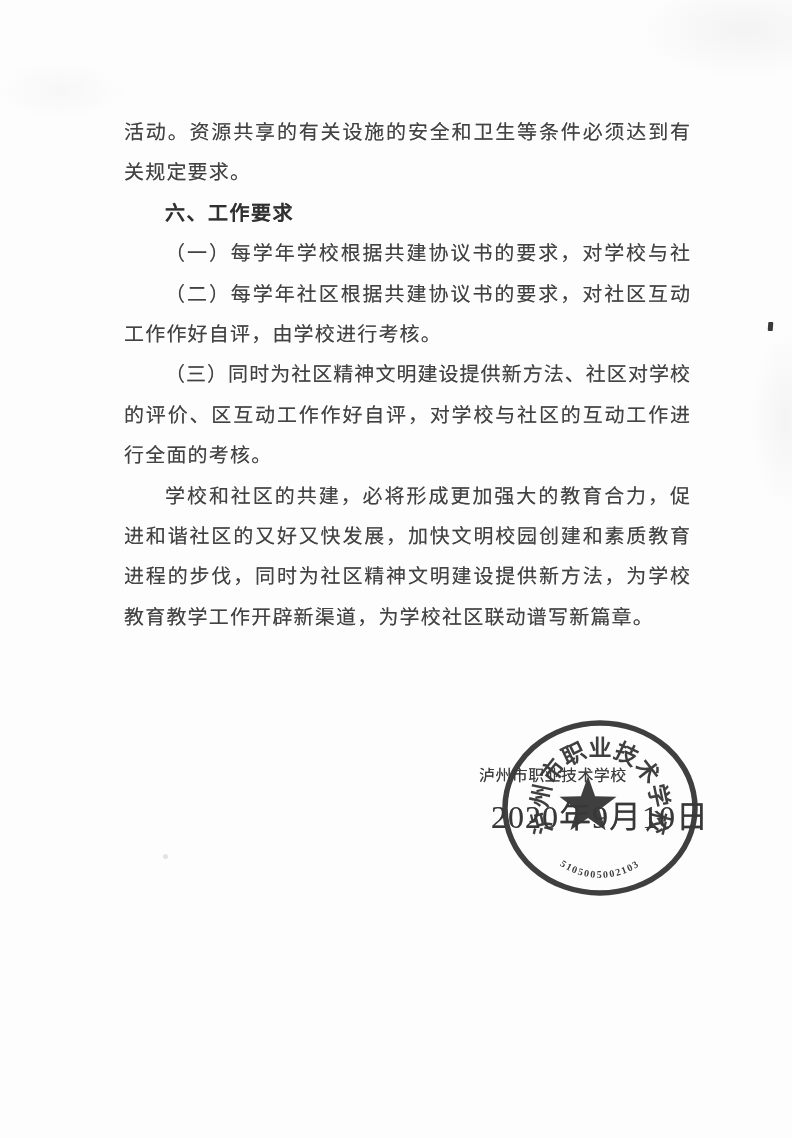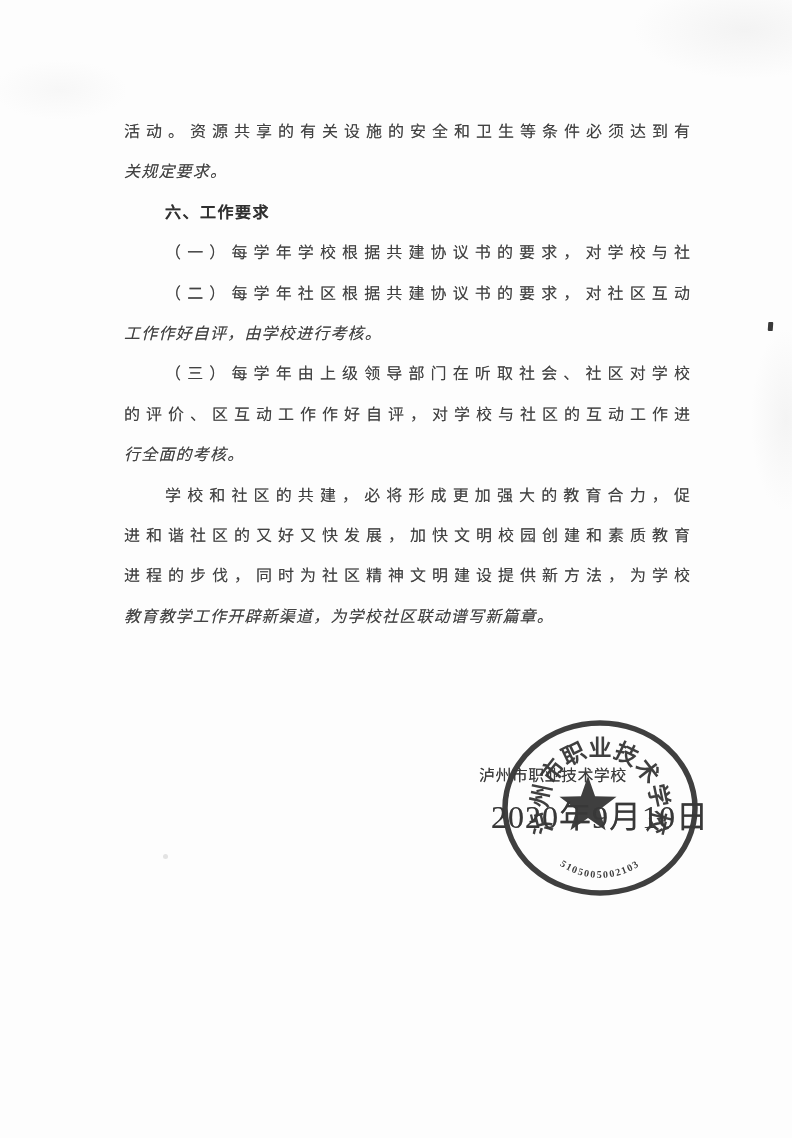--- a/index.html
+++ b/index.html
@@ -18,32 +18,32 @@
   }
   
   .textblock{
     position:absolute;
     left:124px;top:112px;
     width:566px;
   }
   .ln{
     height:40.4px;
     line-height:40.4px;
-    font-size:16px;
+    font-size:20px;
     white-space:nowrap;
     text-shadow:0 0 0.5px rgba(70,70,70,.55);
   }
   .fill{
     white-space:normal;
     text-align:justify;
     text-align-last:justify;
     text-justify:inter-character;
     overflow:hidden;
   }
-  .end{text-align:left;letter-spacing:1.2px;font-style:italic;}
+  .end{text-align:left;letter-spacing:1.2px;}
   .indent{text-indent:41px;}
   .heading{font-weight:bold;letter-spacing:1.5px;color:#303030;}
   
   .sig-org{
     position:absolute;left:479px;top:763px;
     font-size:16px;line-height:26px;letter-spacing:0.4px;
     color:#3a3a3a;z-index:3;
     text-shadow:0 0 0.5px rgba(60,60,60,.6);
   }
   .sig-date{
@@ -79,21 +79,21 @@
 
 <div class="page">
 
   <div class="textblock">
     <div class="ln fill">活动。资源共享的有关设施的安全和卫生等条件必须达到有</div>
     <div class="ln end">关规定要求。</div>
     <div class="ln heading indent">六、工作要求</div>
     <div class="ln fill indent">（一）每学年学校根据共建协议书的要求，对学校与社</div>
     <div class="ln fill indent">（二）每学年社区根据共建协议书的要求，对社区互动</div>
     <div class="ln end">工作作好自评，由学校进行考核。</div>
-    <div class="ln fill indent">（三）每学年由上级领导部门在听取社会、社区对学校</div>
+    <div class="ln fill indent">（三）同时为社区精神文明建设提供新方法、社区对学校</div>
     <div class="ln fill">的评价、区互动工作作好自评，对学校与社区的互动工作进</div>
     <div class="ln end">行全面的考核。</div>
     <div class="ln fill indent">学校和社区的共建，必将形成更加强大的教育合力，促</div>
     <div class="ln fill">进和谐社区的又好又快发展，加快文明校园创建和素质教育</div>
     <div class="ln fill">进程的步伐，同时为社区精神文明建设提供新方法，为学校</div>
     <div class="ln end">教育教学工作开辟新渠道，为学校社区联动谱写新篇章。</div>
   </div>
 
   <svg class="stamp" viewBox="0 0 205 190" xmlns="http://www.w3.org/2000/svg">
     <ellipse cx="102" cy="92" rx="95" ry="85" fill="none" stroke="#2b2b2b" stroke-width="5.5"></ellipse>

